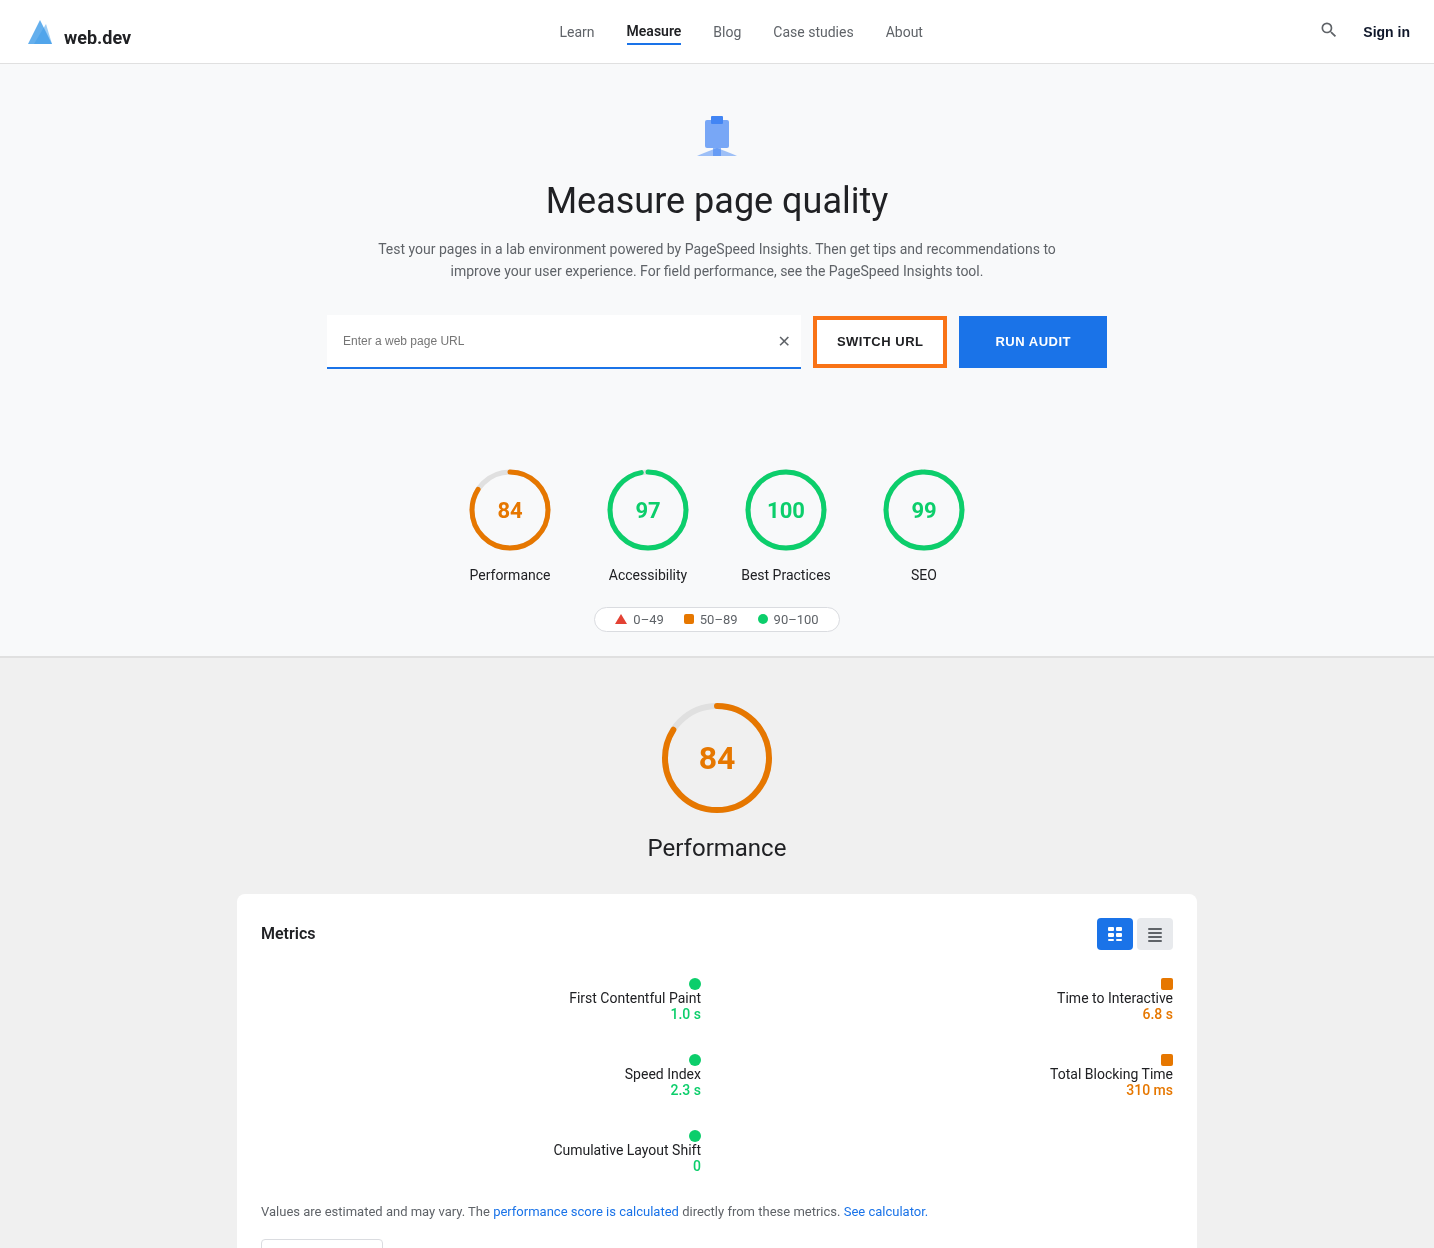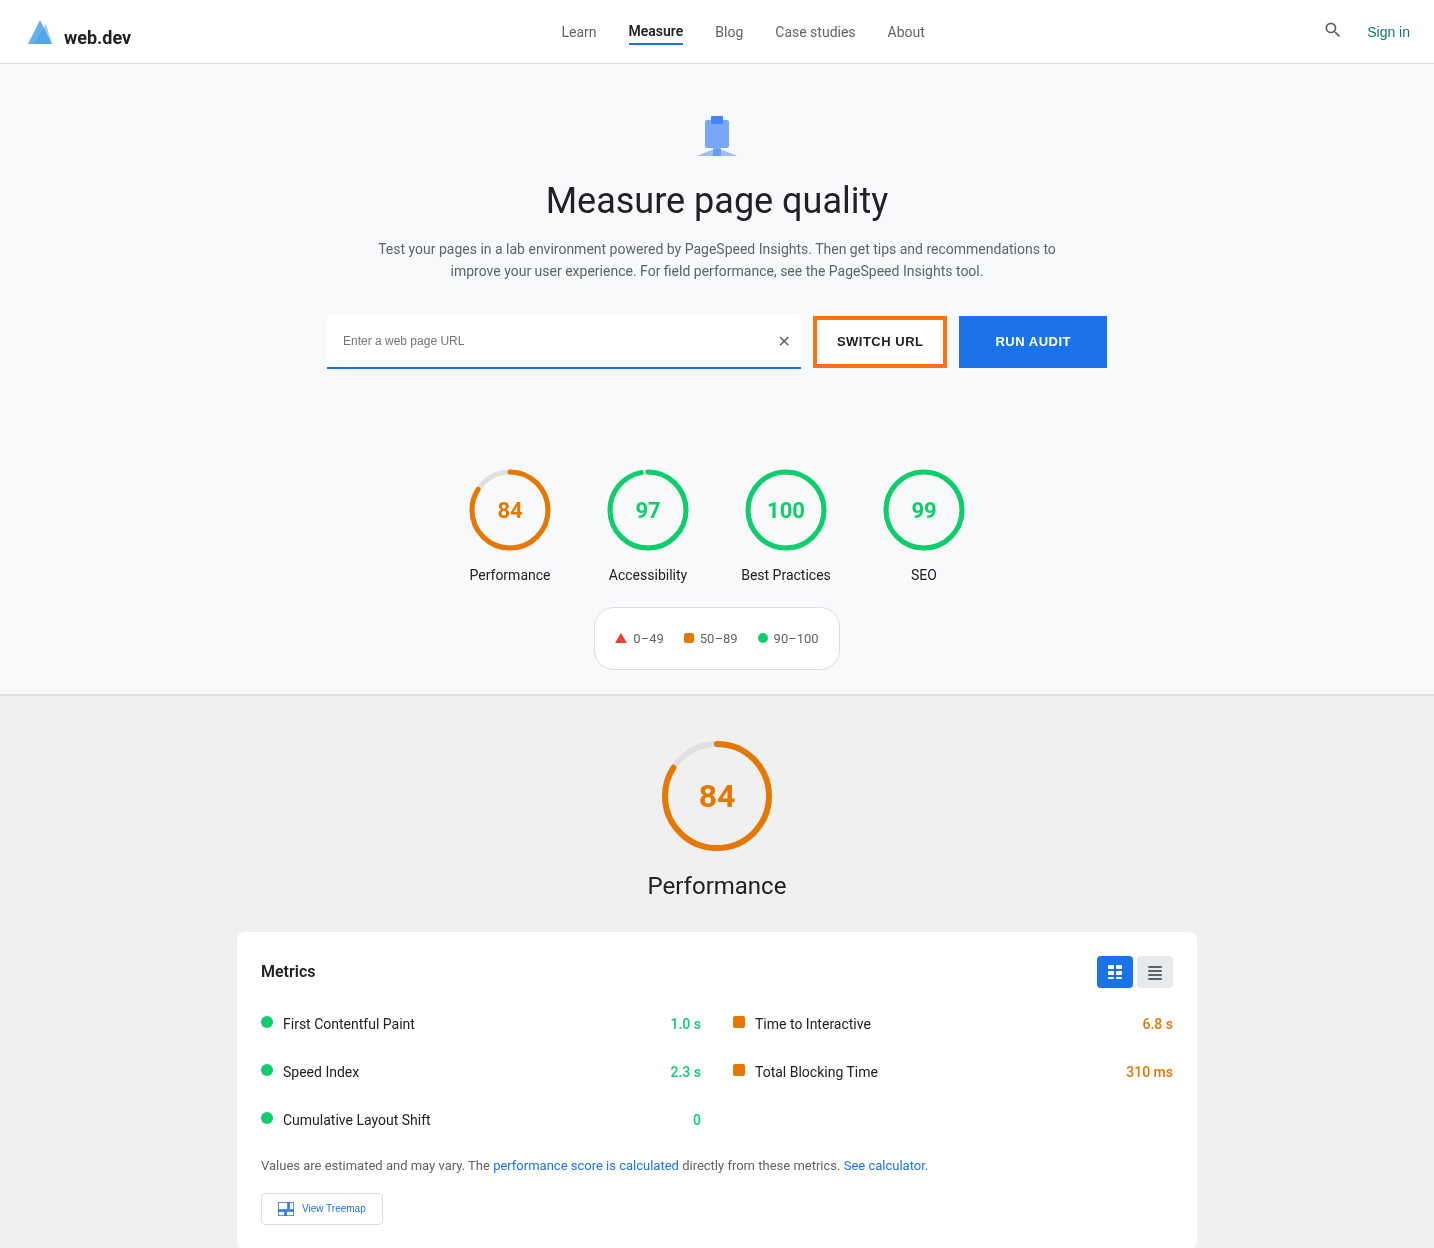--- a/index.html
+++ b/index.html
@@ -56,22 +56,22 @@
       background: none;
       border: none;
       cursor: pointer;
       padding: 8px;
       color: #5f6368;
     }
     .sign-in-btn {
       background: none;
       border: none;
       font-size: 14px;
-      color: #0f766e;
-      font-weight: 400;
+      color: #0f172a;
+      font-weight: 700;
       cursor: pointer;
       text-align: right;
     }
 
     
     .hero {
       background: #f8f9fa;
       text-align: center;
       padding: 48px 24px 32px;
     }
@@ -212,21 +212,21 @@
     .green-stroke { stroke: #0cce6b; }
 
     
     .legend {
       display: inline-flex;
       align-items: center;
       gap: 20px;
       background: #fff;
       border: 1px solid #dadce0;
       border-radius: 20px;
-      padding: 23px 20px;
+      padding: 4px 20px;
       font-size: 13px;
       color: #5f6368;
     }
     .legend-item {
       display: flex;
       align-items: center;
       gap: 6px;
     }
     .legend-dot {
       width: 10px;
@@ -319,23 +319,23 @@
     .view-btn.active { background: #1a73e8; color: #fff; }
     .view-btn.inactive { background: #e8eaed; color: #5f6368; }
 
     .metrics-grid {
       display: grid;
       grid-template-columns: 1fr 1fr;
       gap: 16px 32px;
     }
     .metric-row {
       display: flex;
-      align-items: flex-start;
-      gap: 10px;
+      align-items: flex-end;
       padding: 8px 0;
+      flex-direction: column;
     }
     .metric-dot {
       width: 12px;
       height: 12px;
       border-radius: 50%;
       flex-shrink: 0;
     }
     .metric-square {
       width: 12px;
       height: 12px;

